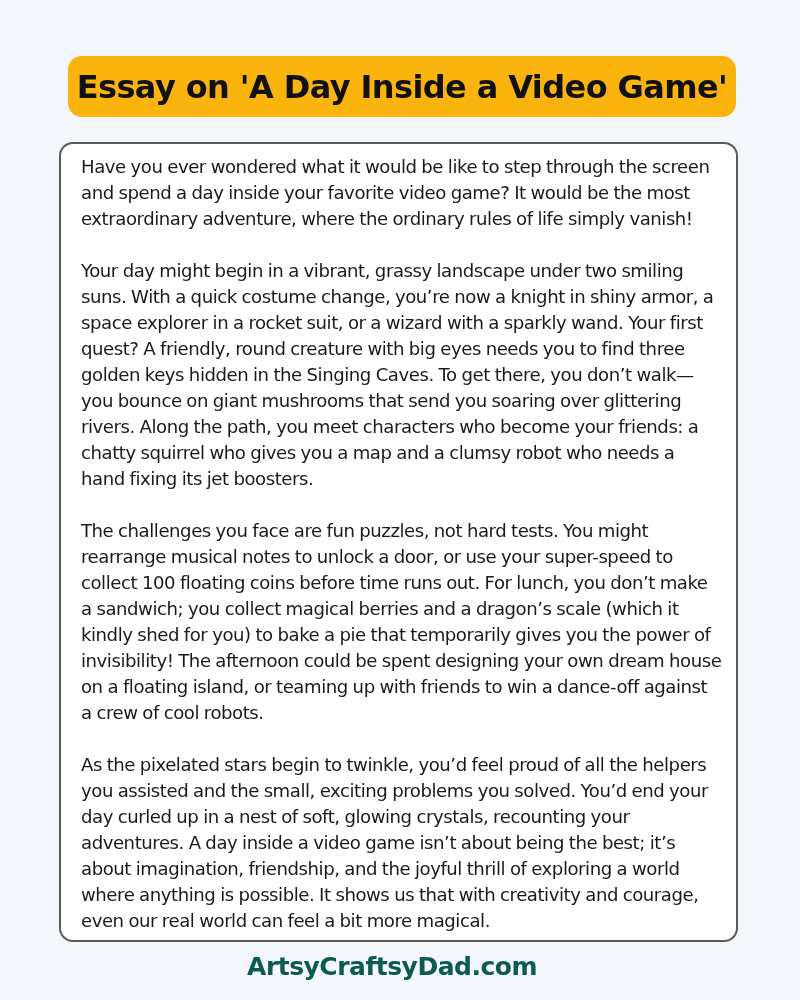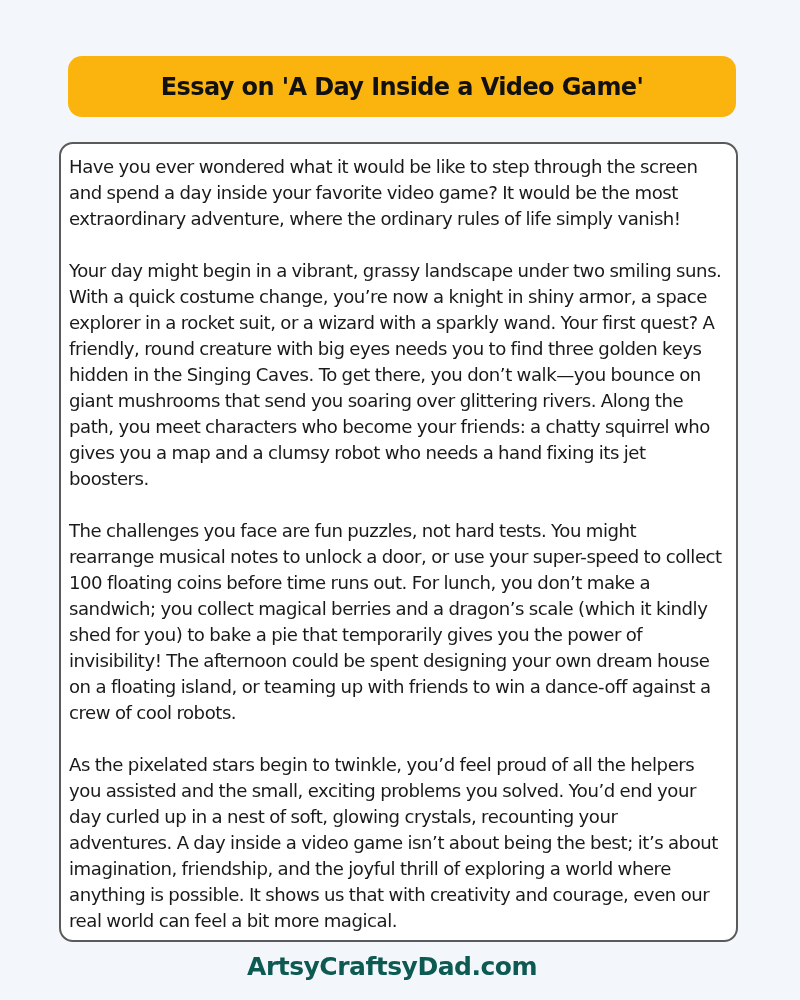--- a/index.html
+++ b/index.html
@@ -21,37 +21,37 @@
       width: 668px;
       height: 61px;
       background: #fbb40e;
       border-radius: 14px;
       display: flex;
       align-items: center;
       justify-content: center;
     }
     .title-text {
       font-family: "DejaVu Sans", sans-serif;
-      font-size: 24px;
+      font-size: 32px;
       font-weight: 600;
       color: #111111;
       letter-spacing: -0.6px;
       white-space: nowrap;
     }
     .essay-card {
       position: absolute;
       left: 59px;
       top: 142px;
       width: 679px;
       height: 800px;
       background: #ffffff;
       border: 2px solid #5a5a5a;
       border-radius: 14px;
       box-sizing: border-box;
-      padding: 10px 14px 0 8px;
+      padding: 10px 14px 0 20px;
     }
     .paragraph {
       margin: 0 0 26px 0;
       font-family: "DejaVu Sans", sans-serif;
       font-size: 18.1px;
       line-height: 26px;
       color: #1a1a1a;
       letter-spacing: -0.45px;
       word-spacing: -0.5px;
     }

